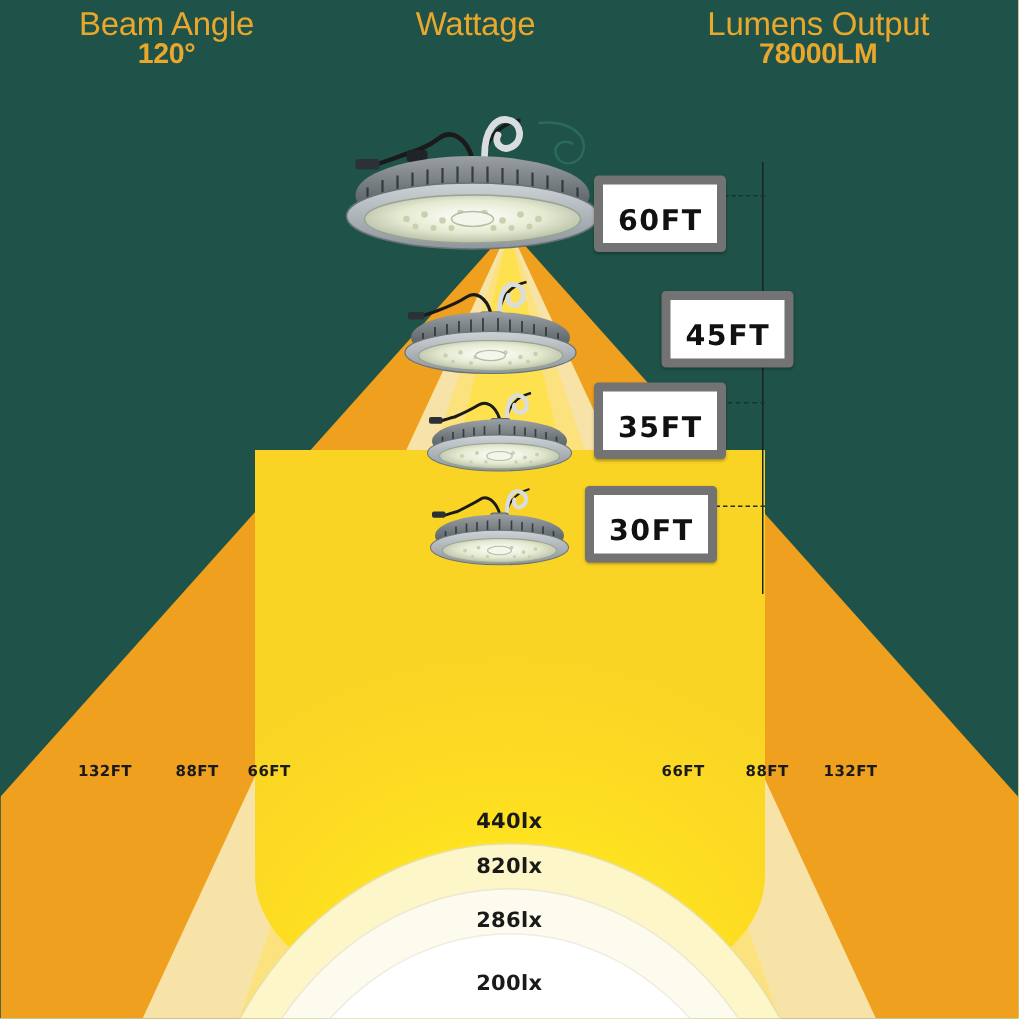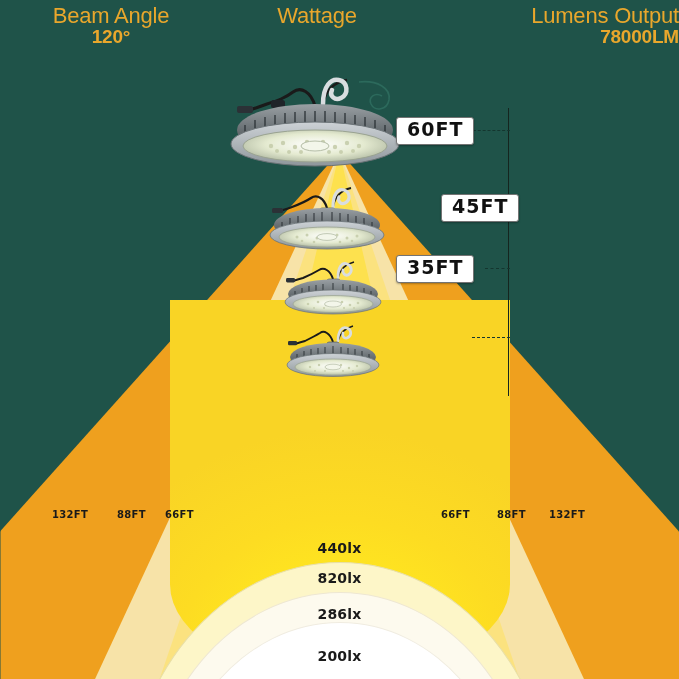--- a/index.html
+++ b/index.html
@@ -35,21 +35,21 @@
     white-space:nowrap;
   }
   .hdr-col .v{
     font-size:19px;
     font-weight:bold;
     letter-spacing:-.2px;
     white-space:nowrap;
   }
   .hdr-col.c1{flex:0 0 222px;}
   .hdr-col.c2{flex:0 0 190px;}
-  .hdr-col.c3{flex:0 0 267px;text-align:right;}
+  .hdr-col.c3{flex:0 0 267px;}
 
   
   .cones{position:absolute;inset:0;z-index:5;}
   .cone{
     position:absolute;
     left:50%;
     transform:translateX(-50%);
     border-bottom-left-radius:58% 24%;
     border-bottom-right-radius:58% 24%;
   }
@@ -65,27 +65,27 @@
   .ring{
     position:absolute;left:50%;transform:translateX(-50%);
     z-index:12;
     border-radius:50% 50% 0 0 / 78% 78% 0 0;
   }
   
   .ftbox{
     position:absolute;
     z-index:30;
     background:#ffffff;
-    border:1px solid #737373;
+    border:6px solid #737373;
     border-radius:3px;
     color:#111;
     font-weight:bold;
     font-size:19px;
     letter-spacing:1px;
-    padding:0 10px 4px 10px;
+    padding:13px 10px 4px 10px;
     box-shadow:0 1px 2px rgba(0,0,0,.30);
     font-family:"DejaVu Sans", sans-serif;
   }
   .dash{
     position:absolute;
     z-index:28;
     height:0;
     border-top:1.6px dashed #14362f;
   }
   .vline{
@@ -187,20 +187,21 @@
   <div class="vline" style="left:508px;top:108px;height:288px;"></div>
 
   <div class="dash" style="left:468px;top:130px;width:42px;"></div>
   <div class="dash" style="left:473px;top:207px;width:37px;"></div>
   <div class="dash" style="left:485px;top:268px;width:25px;"></div>
   <div class="dash" style="left:472px;top:337px;width:38px;"></div>
 
   <div class="ftbox" style="left:396px;top:117px;">60FT</div>
   <div class="ftbox" style="left:401px;top:194px;margin-left:40px;">45FT</div>
   <div class="ftbox" style="left:396px;top:255px;">35FT</div>
+  <div class="ftbox" style="left:390px;top:324px;">30FT</div>
 
   <div class="lamp" style="left:219px;top:70px;">
     <svg width="192" height="100" viewBox="0 0 192 100">
       <defs>
         <linearGradient id="body60" x1="0" y1="0" x2="0" y2="1">
           <stop offset="0" stop-color="#9aa0a4"></stop>
             <stop offset=".45" stop-color="#6d7478"></stop>
             <stop offset="1" stop-color="#3a4044"></stop>
         </linearGradient>
         <linearGradient id="rim60" x1="0" y1="0" x2="0" y2="1">

